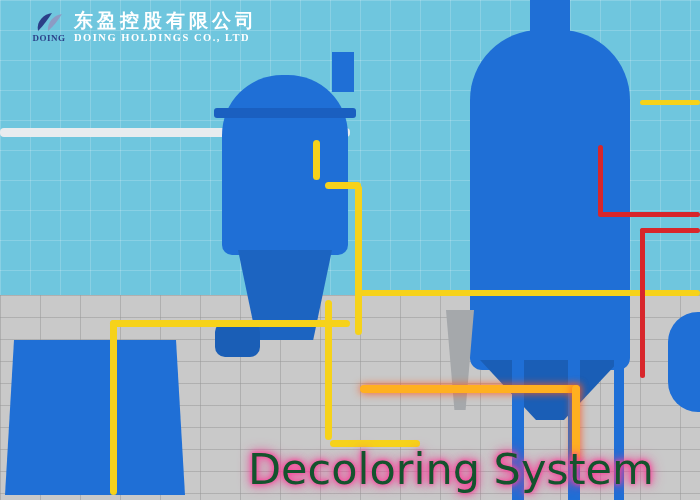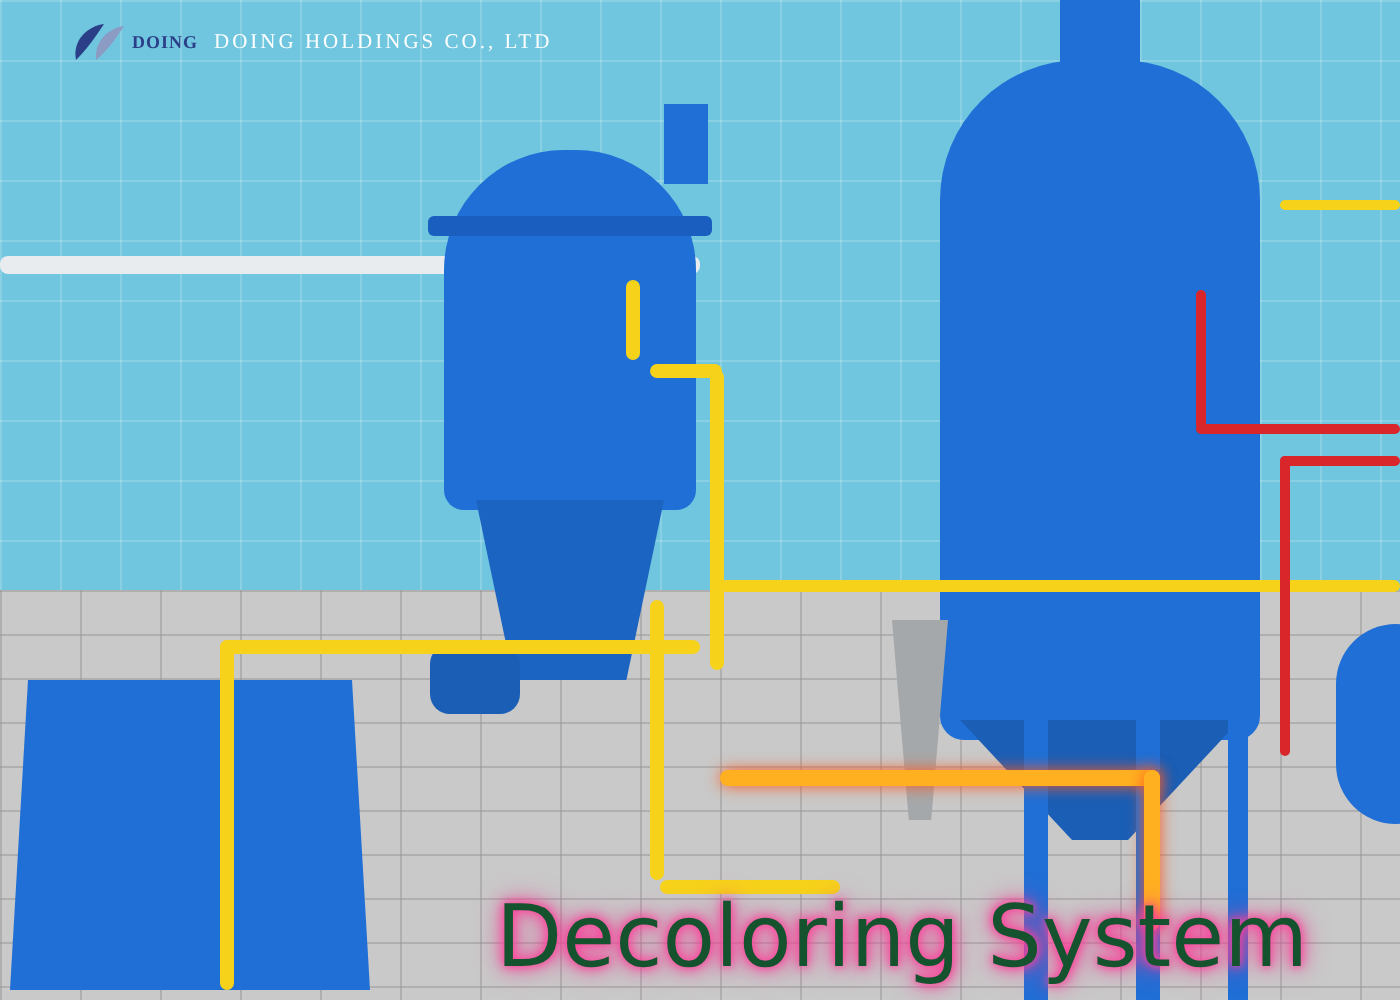--- a/index.html
+++ b/index.html
@@ -15,26 +15,26 @@
     background-color:#c9c9c9;
     background-image:
       linear-gradient(rgba(150,150,150,0.5) 1px, transparent 1px),
       linear-gradient(90deg, rgba(150,150,150,0.5) 1px, transparent 1px);
     background-size:40px 22px; }
   .abs { position:absolute; }
   .blue { background:#1f6fd6; }
   .pipe-y { background:#f6d21a; border-radius:6px; }
   .pipe-r { background:#d8262b; border-radius:3px; }
   .logo { position:absolute; left:32px; top:10px; display:flex; align-items:center; gap:8px; }
-  .logo-mark { display:flex; flex-direction:row; align-items:center; }
+  .logo-mark { display:flex; flex-direction:column; align-items:center; }
   .leaf { width:34px; height:22px; }
   .logo-small { font-family:"Liberation Serif", serif; font-size:9px; color:#2b3f88; font-weight:bold; letter-spacing:0.5px; }
   .logo-text { display:flex; flex-direction:column; }
   .logo-cn { color:#ffffff; font-weight:bold; font-size:19px; letter-spacing:4px; line-height:22px; }
-  .logo-en { font-family:"Liberation Serif", serif; color:#ffffff; font-size:10.5px; letter-spacing:1.5px; }
+  .logo-en { font-family:"Liberation Serif", serif; color:#ffffff; font-size:10.5px; letter-spacing:1.5px;font-weight:bold; }
   .caption { position:absolute; left:248px; top:444px; font-family:"DejaVu Sans", sans-serif; font-size:43px; color:#14532d;
     text-shadow:0 0 4px #ff3d9a, 0 0 8px #ff3d9a, 0 0 14px #e0448f; white-space:nowrap; letter-spacing:0px; }
 </style>
 </head>
 <body>
 
 <div class="scene">
   <div class="wall"></div>
   <div class="floor"></div>
 
@@ -79,17 +79,18 @@
 
 <div class="logo">
   <div class="logo-mark">
     <svg class="leaf" viewBox="0 0 34 22">
       <path d="M6 20 C4 10 12 3 20 2 C16 8 12 14 6 20 Z" fill="#2b3f88"></path>
       <path d="M16 20 C15 11 22 4 30 3 C26 9 22 15 16 20 Z" fill="#8c9bc4"></path>
     </svg>
     <span class="logo-small">DOING</span>
   </div>
   <div class="logo-text">
+    <span class="logo-cn">东盈控股有限公司</span>
     <span class="logo-en">DOING HOLDINGS CO., LTD</span>
   </div>
 </div>
 
 <div class="caption">Decoloring System</div>
 
 </body></html>

